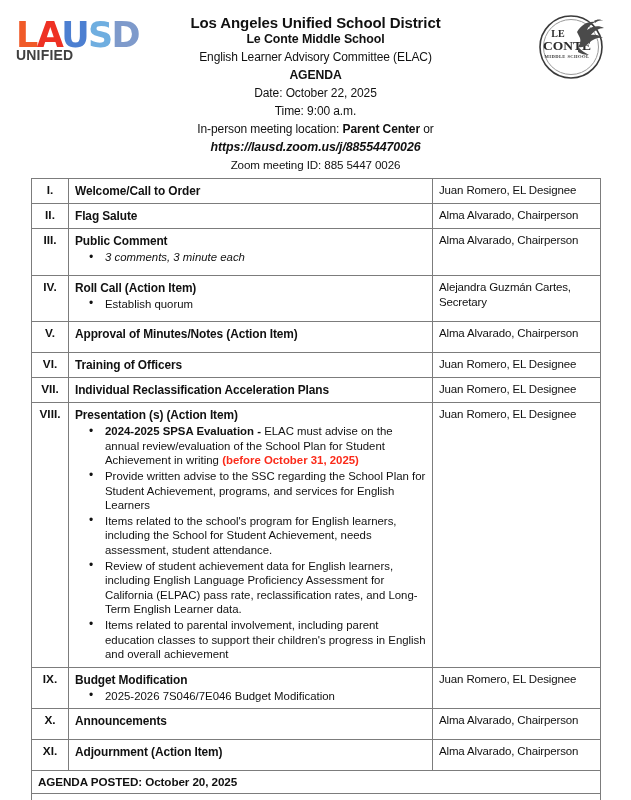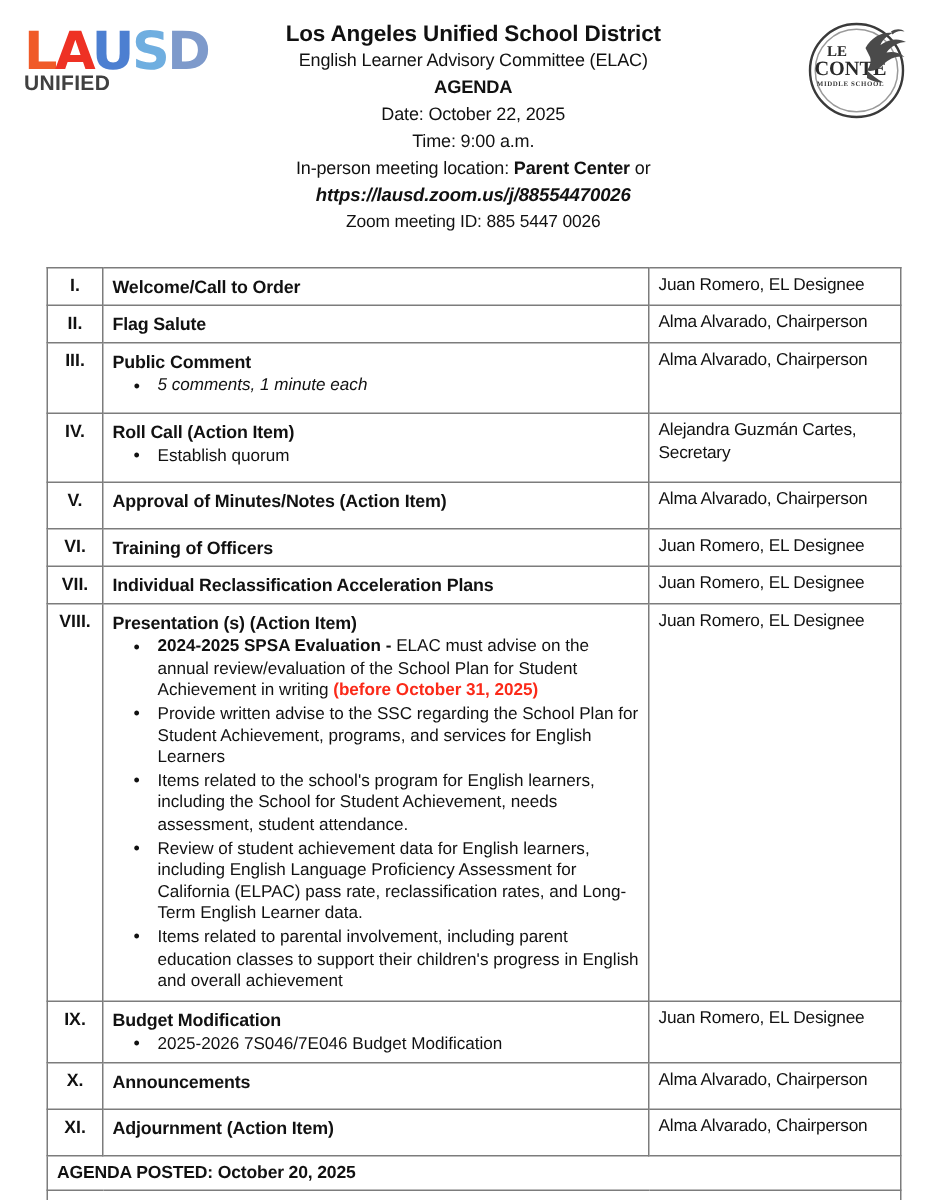--- a/index.html
+++ b/index.html
@@ -197,20 +197,21 @@
         <g fill="#4a4a4a">
           <path d="M46 22 C50 15 57 11 64 12 C60 14 57 17 56 20 C61 16 68 15 73 18 C68 18 63 21 60 25 C64 24 69 25 72 28 C67 27 62 29 58 33 C55 36 51 38 47 37 C49 34 50 31 49 28 Z"></path>
           <path d="M47 37 C50 40 54 43 58 45 C54 45 50 44 47 42 Z"></path>
           <path d="M63 11 C66 9 70 9 72 11 C69 10 66 11 64 13 Z"></path>
         </g>
       </svg>
     </div>
 
     <div class="header-text">
       <div class="line t1">Los Angeles Unified School District</div>
+      <div class="line t2">Le Conte Middle School</div>
       <div class="line t3">English Learner Advisory Committee (ELAC)</div>
       <div class="line t4">AGENDA</div>
       <div class="line t5">Date: October 22, 2025</div>
       <div class="line t6">Time: 9:00 a.m.</div>
       <div class="line t7"><span>In-person meeting location: </span><span class="bold">Parent Center</span><span> or</span></div>
       <div class="line t8">https://lausd.zoom.us/j/88554470026</div>
       <div class="line t9">Zoom meeting ID: 885 5447 0026</div>
     </div>
   </div>
 
@@ -232,21 +233,21 @@
           <div class="item-title">Flag Salute</div>
         </td>
         <td class="who">Alma Alvarado, Chairperson</td>
       </tr>
 
       <tr class="tall">
         <td class="num">III.</td>
         <td class="item">
           <div class="item-title">Public Comment</div>
           <ul class="sub">
-            <li class="italic">5 comments, 1 minute each</li>
+            <li class="italic">3 comments, 3 minute each</li>
           </ul>
         </td>
         <td class="who">Alma Alvarado, Chairperson</td>
       </tr>
 
       <tr class="tall">
         <td class="num">IV.</td>
         <td class="item">
           <div class="item-title">Roll Call (Action Item)</div>
           <ul class="sub">

